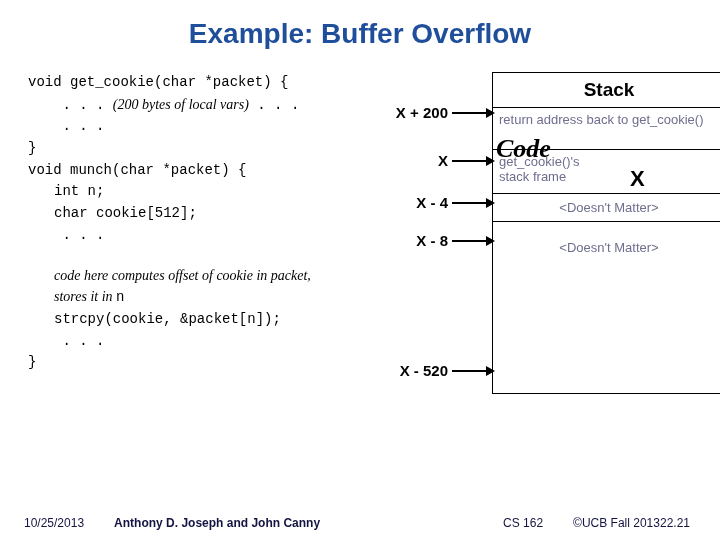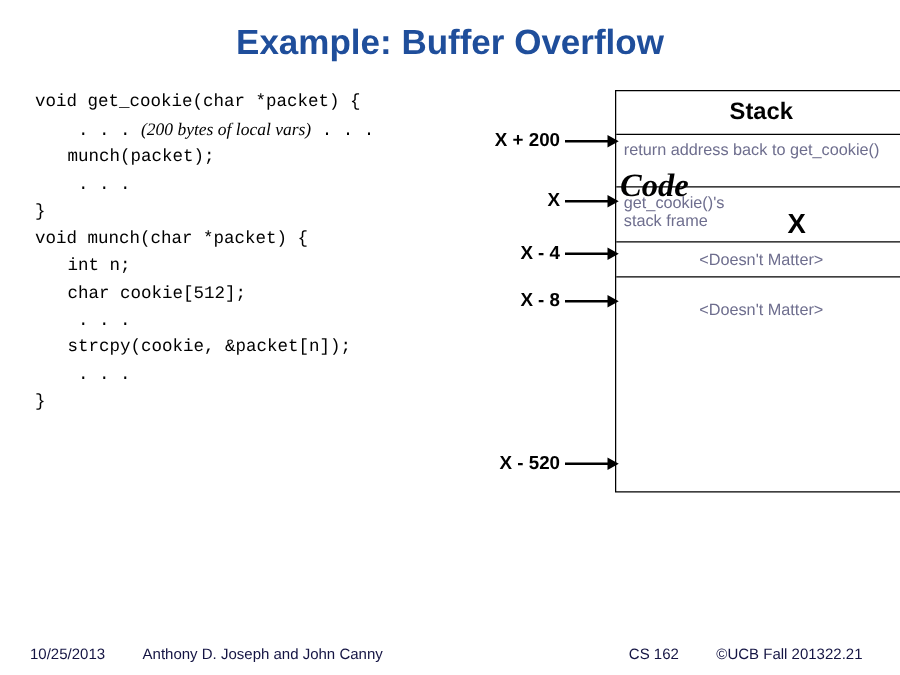--- a/index.html
+++ b/index.html
@@ -114,39 +114,40 @@
     position: absolute;
     bottom: 10px;
     left: 0;
     width: 720px;
     font-size: 12px;
     color: #141443;
     display: flex;
     justify-content: space-between;
     padding: 0 30px 0 24px;
   }
-  .footer span:nth-child(2){ flex:1; text-align:left; padding-left:30px; }
+  .footer span:nth-child(2){ flex:1; text-align:left; padding-left:30px;font-weight:bold; }
 </style>
 </head>
 <body>
 
 <div class="title">Example: Buffer Overflow</div>
 
 <div class="content">
 
   <div class="code-block">
     <div class="code-line">void get_cookie(char *packet) {</div>
     <div class="code-line indent"><span> . . . </span><span class="ital">(200 bytes of local vars)</span><span> . . .</span></div>
-    <div class="code-line indent">munch(packet);</div>
     <div class="code-line indent"> . . .</div>
     <div class="code-line">}</div>
     <div class="code-line">void munch(char *packet) {</div>
     <div class="code-line indent">int n;</div>
     <div class="code-line indent">char cookie[512];</div>
     <div class="code-line indent"> . . .</div>
+    <div class="code-line indent ital" style="white-space:normal;width:300px"><span>code here computes offset of cookie in
+packet, stores it in </span><span style="font-family:'Courier New',monospace;font-style:normal">n</span></div>
     <div class="code-line indent">strcpy(cookie, &amp;packet[n]);</div>
     <div class="code-line indent"> . . .</div>
     <div class="code-line">}</div>
   </div>
 
   <div class="addr-label" style="left:388px; top:32px">X + 200</div>
   <div class="addr-label" style="left:388px; top:80px">X</div>
   <div class="addr-label" style="left:388px; top:122px">X - 4</div>
   <div class="addr-label" style="left:388px; top:160px">X - 8</div>
   <div class="addr-label" style="left:388px; top:290px">X - 520</div>

